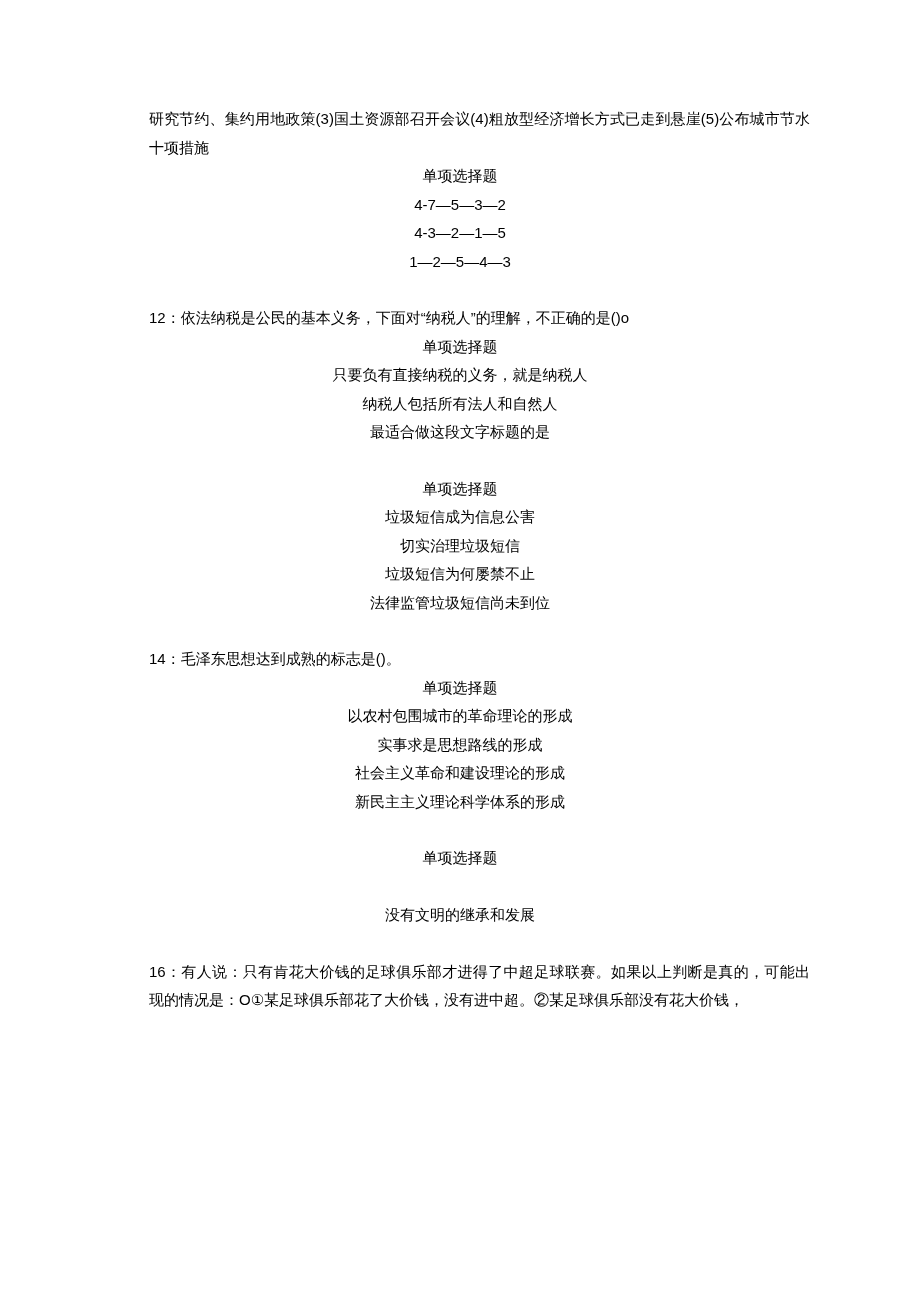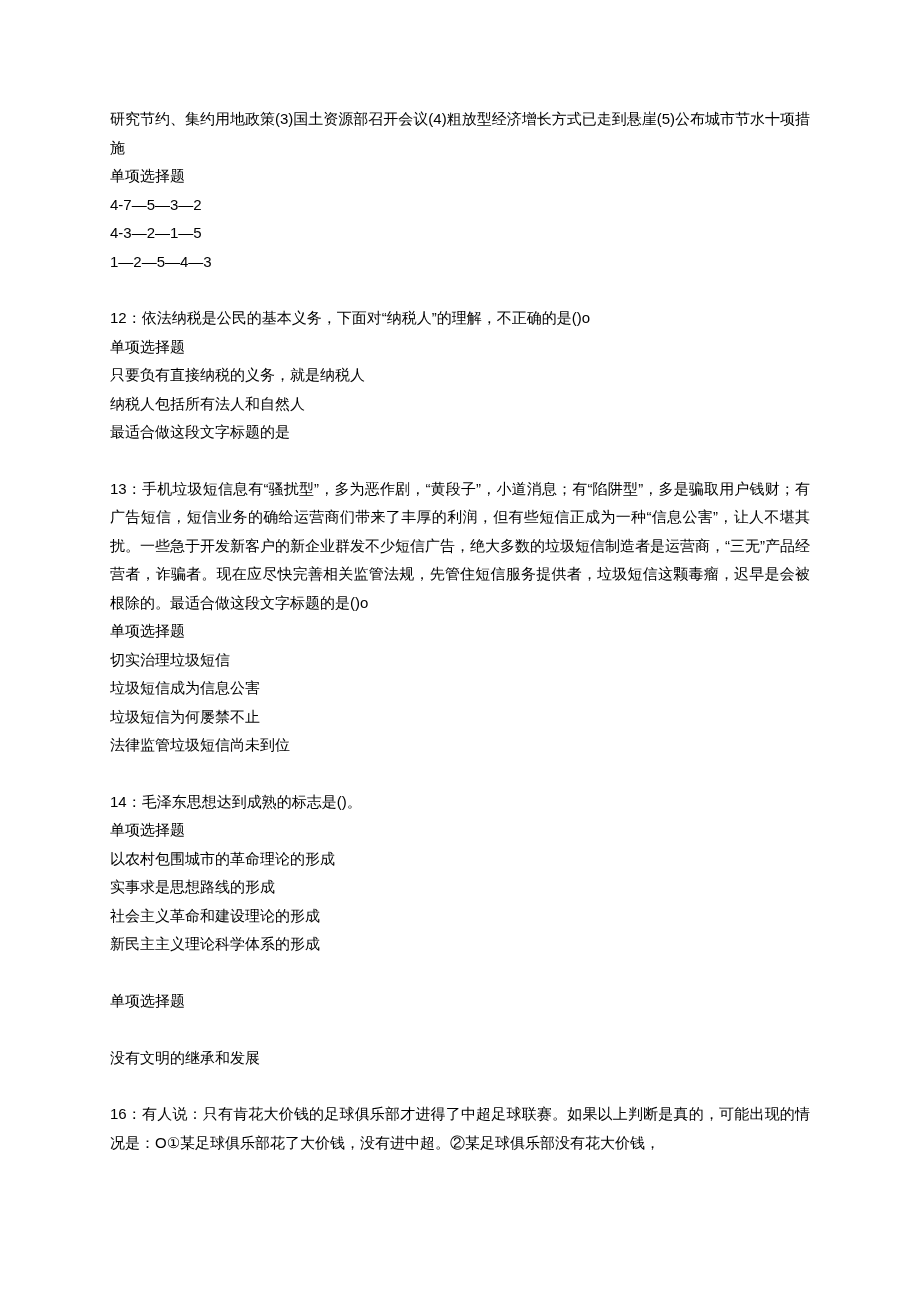--- a/index.html
+++ b/index.html
@@ -11,23 +11,25 @@
     color: #000;
     background: #fff;
     width: 920px;
     box-sizing: border-box;
   }
   .block {
     margin-bottom: 28px;
   }
   .line {
     display: block;
+    text-align: center;
   }
   .para {
     text-align: justify;
+    margin-left: 39px;
   }
 </style>
 </head>
 <body>
 
 <div class="block">
   <span class="line para">研究节约、集约用地政策(3)国土资源部召开会议(4)粗放型经济增长方式已走到悬崖(5)公布城市节水十项措施</span>
   <span class="line">单项选择题</span>
   <span class="line">4-7—5—3—2</span>
   <span class="line">4-3—2—1—5</span>
@@ -36,24 +38,23 @@
 
 <div class="block">
   <span class="line para">12：依法纳税是公民的基本义务，下面对“纳税人”的理解，不正确的是()o</span>
   <span class="line">单项选择题</span>
   <span class="line">只要负有直接纳税的义务，就是纳税人</span>
   <span class="line">纳税人包括所有法人和自然人</span>
   <span class="line">最适合做这段文字标题的是</span>
 </div>
 
 <div class="block">
-  <span class="line para">13：手机垃圾短信息有“骚扰型”，多为恶作剧，“黄段子”，小道消息；有“陷阱型”，多是骗取用户钱财；有广告短信，短信业务的确给运营商们带来了丰厚的利润，但有些短信正成为一种“信息公害”，让人不堪其扰。一些急于开发新客户的新企业群发不少短信广告，绝大多数的垃圾短信制造者是运营商，“三无”产品经营者，诈骗者。现在应尽快完善相关监管法规，先管住短信服务提供者，垃圾短信这颗毒瘤，迟早是会被根除的。最适合做这段文字标题的是()o</span>
   <span class="line">单项选择题</span>
+  <span class="line">垃圾短信成为信息公害</span>
   <span class="line">切实治理垃圾短信</span>
-  <span class="line">垃圾短信成为信息公害</span>
   <span class="line">垃圾短信为何屡禁不止</span>
   <span class="line">法律监管垃圾短信尚未到位</span>
 </div>
 
 <div class="block">
   <span class="line para">14：毛泽东思想达到成熟的标志是()。</span>
   <span class="line">单项选择题</span>
   <span class="line">以农村包围城市的革命理论的形成</span>
   <span class="line">实事求是思想路线的形成</span>
   <span class="line">社会主义革命和建设理论的形成</span>

